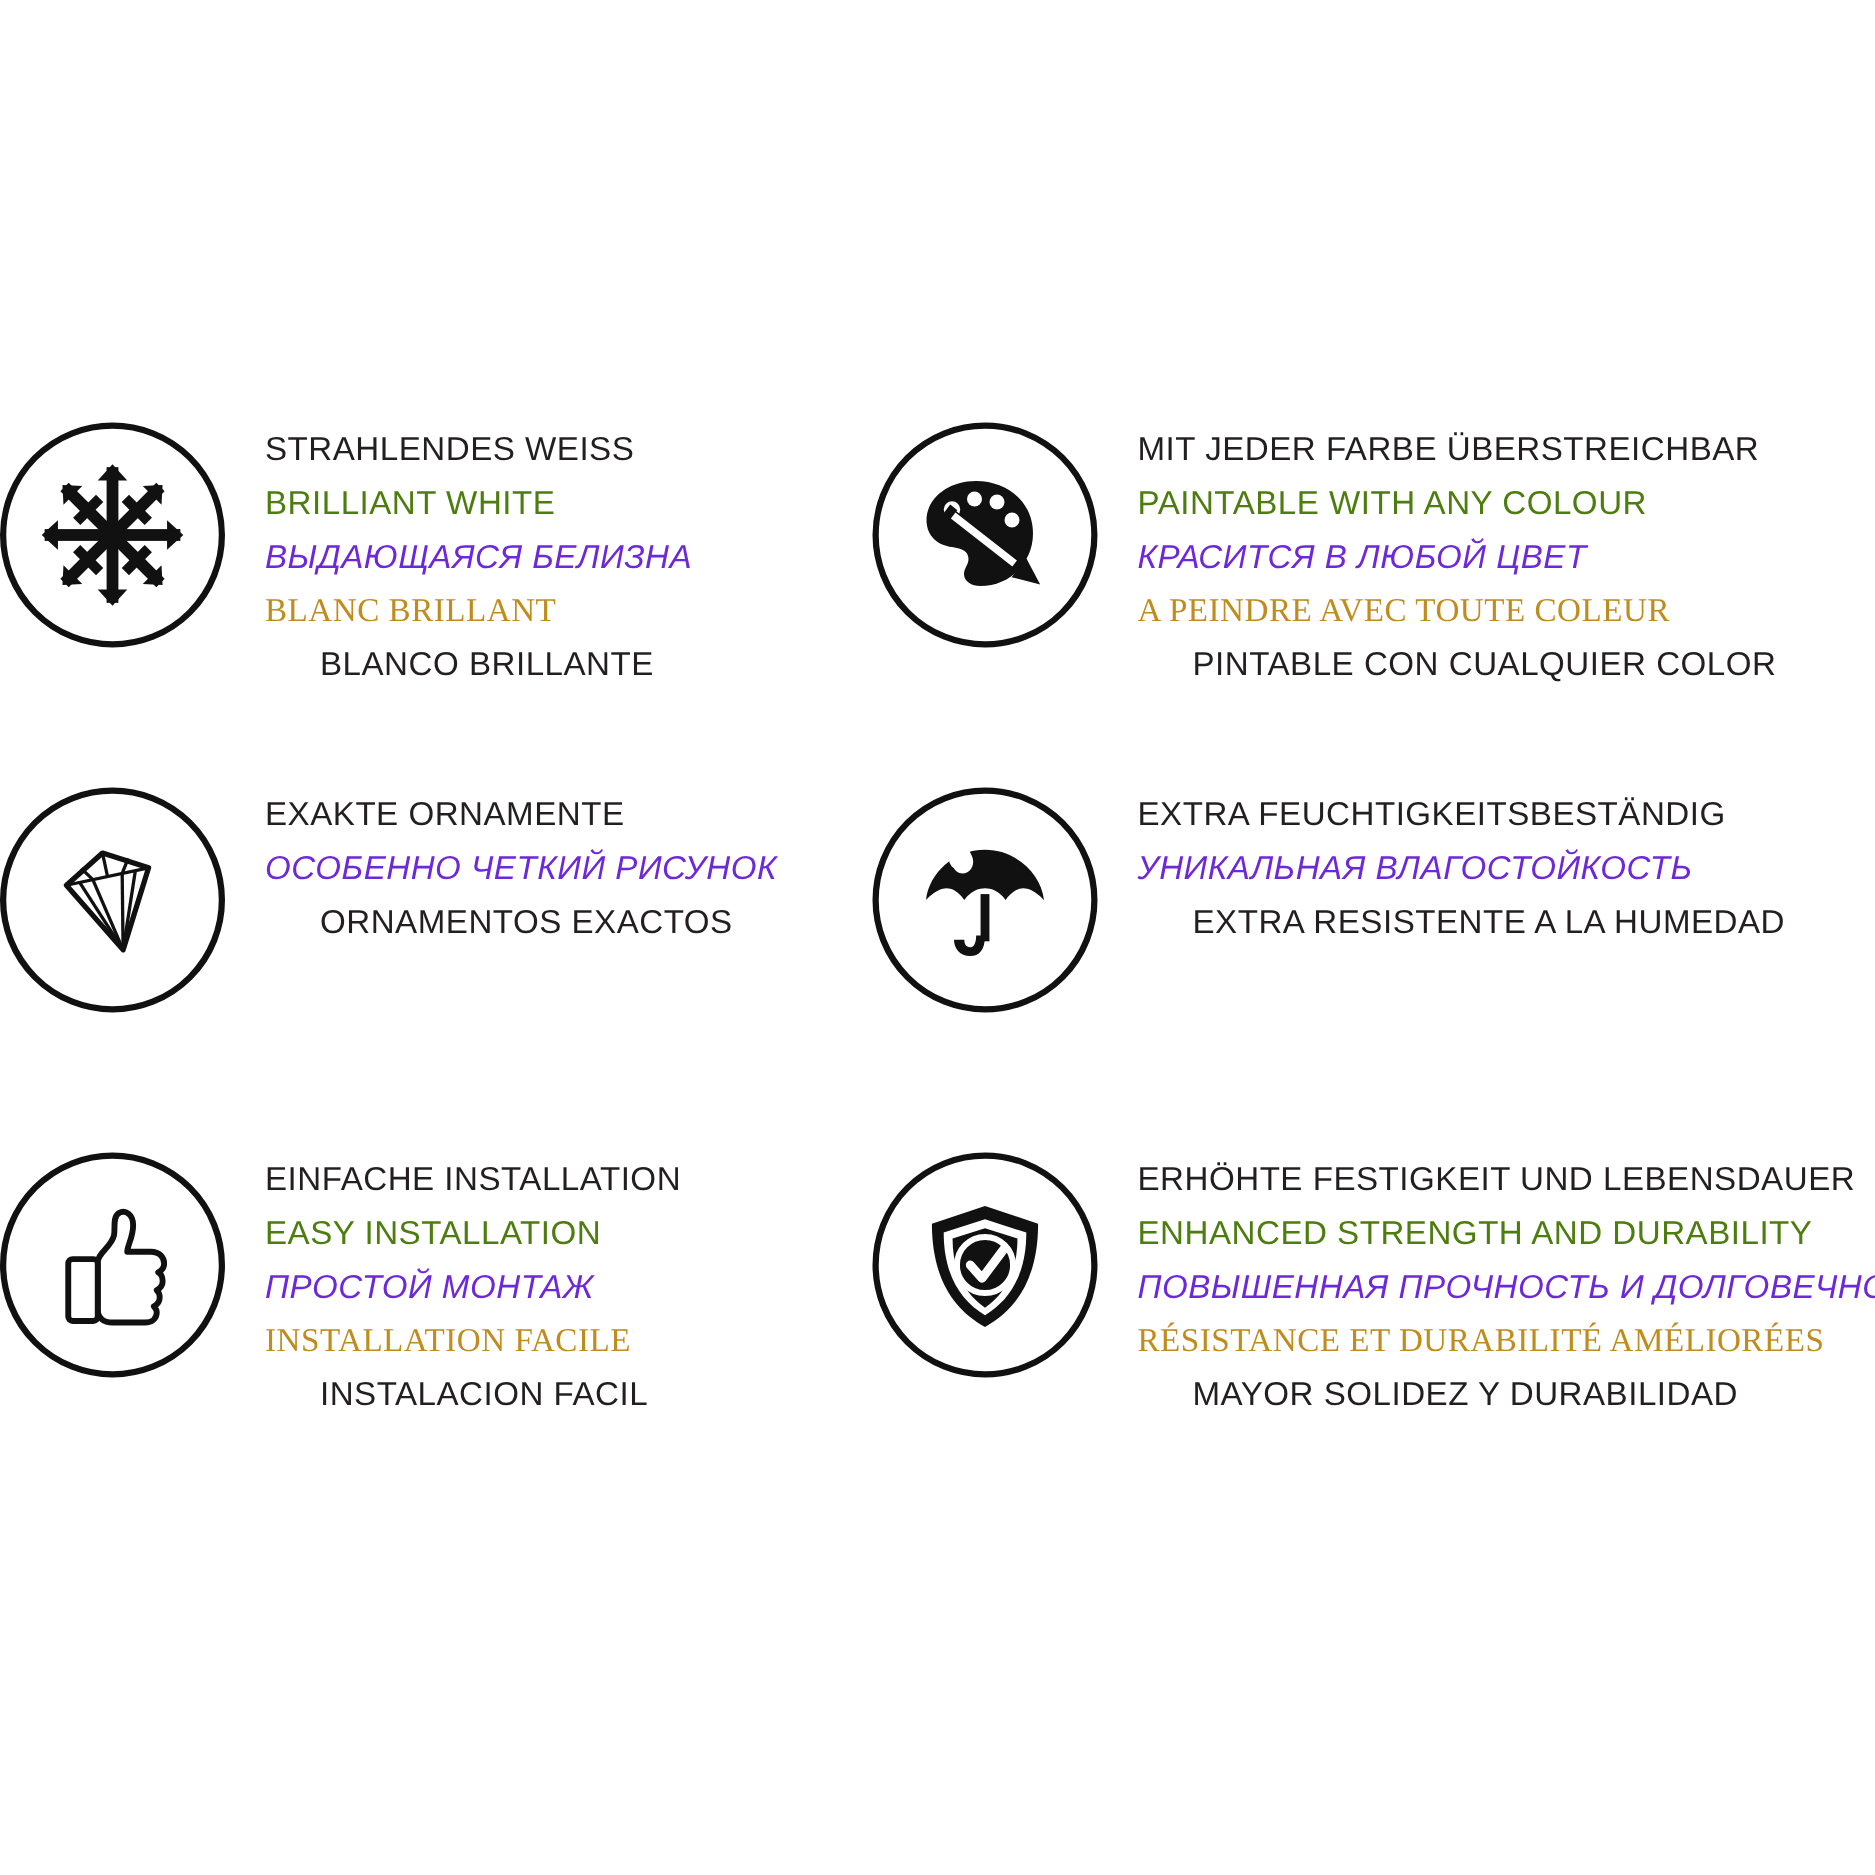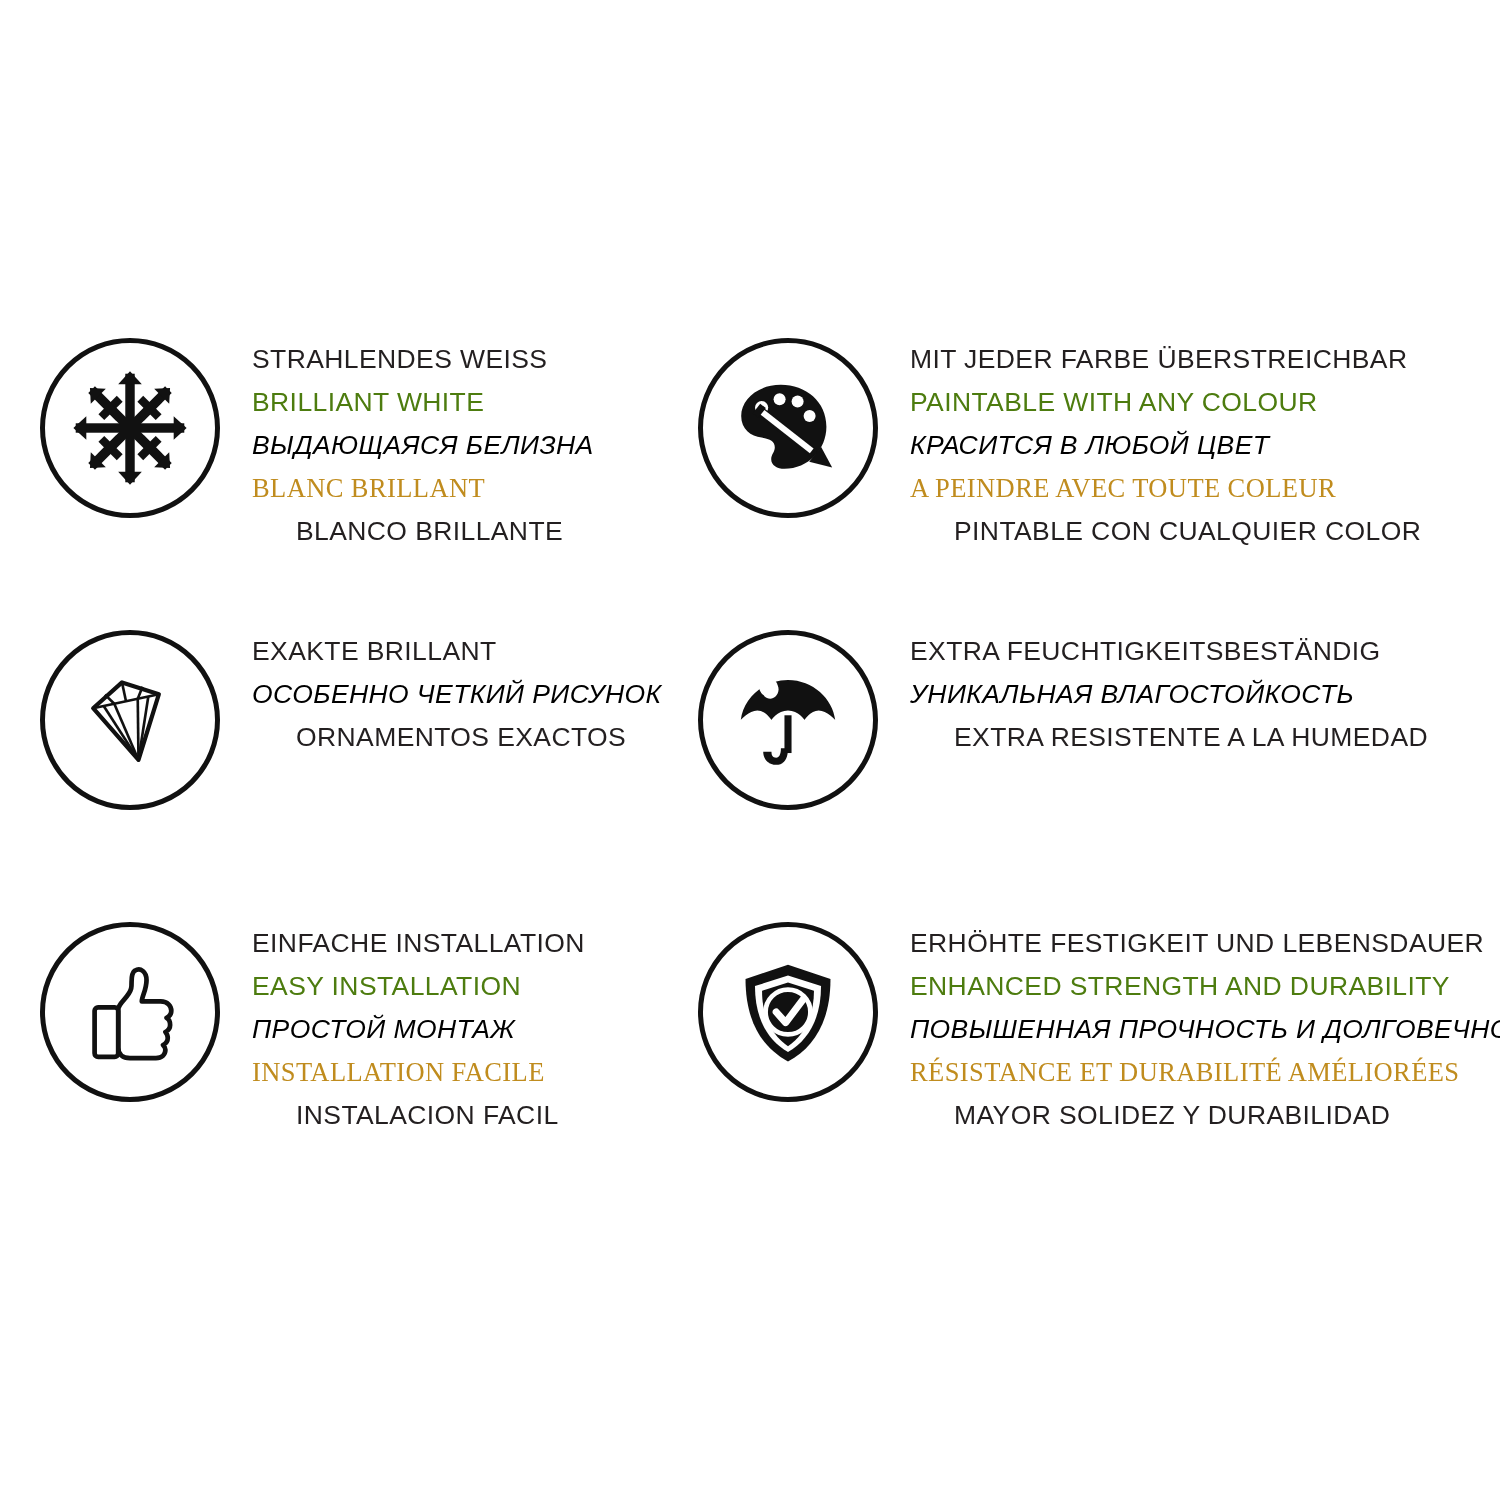--- a/index.html
+++ b/index.html
@@ -26,21 +26,20 @@
     top: 330px;
     width: 1500px;
     display: grid;
     grid-template-columns: 660px 780px;
     grid-template-rows: 292px 292px 292px;
     column-gap: 0px;
   }
   .feature {
     display: flex;
     align-items: flex-start;
-    padding-left: 40px;
     box-sizing: border-box;
   }
   .feature.col2 {
     padding-left: 38px;
   }
   .badge {
     flex: 0 0 auto;
     width: 180px;
     height: 180px;
     border: 5px solid #111111;
@@ -59,21 +58,21 @@
     padding-top: 8px;
   }
   .labels .line {
     font-size: 26.5px;
     line-height: 43px;
     letter-spacing: 0.4px;
     white-space: nowrap;
   }
   .line.de { color: #231f20; }
   .line.en { color: #4d7c0f; }
-  .line.ru { color: #000000; font-style: italic; font-weight: 500; }
+  .line.ru { color: #6d28d9; font-style: italic; font-weight: 500; }
   .line.fr { color: #c08c1e; font-family: Liberation Serif, serif; }
   .line.es { color: #231f20; margin-left: 44px; }
 </style>
 </head>
 <body>
 
 <div class="sheet">
   <div class="grid">
 
     <div class="feature">
@@ -155,21 +154,21 @@
               <line x1="60" y1="34" x2="50" y2="84"></line>
               <line x1="22" y1="34" x2="50" y2="84"></line>
               <line x1="78" y1="34" x2="50" y2="84"></line>
               <line x1="31" y1="34" x2="50" y2="84"></line>
               <line x1="69" y1="34" x2="50" y2="84"></line>
             </g>
           </g>
         </svg>
       </div>
       <div class="labels">
-        <div class="line de">EXAKTE BRILLANT</div>
+        <div class="line de">EXAKTE ORNAMENTE</div>
         <div class="line ru">ОСОБЕННО ЧЕТКИЙ РИСУНОК</div>
         <div class="line es">ORNAMENTOS EXACTOS</div>
       </div>
     </div>
 
     <div class="feature col2">
       <div class="badge">
         <svg width="118" height="118" viewBox="0 0 100 100" aria-hidden="true">
           <g fill="#111111">
             <path d="M50 16C29 16 12 32 10 50c0 0 7-8 14-8s12 8 12 8 5-8 14-8 14 8 14 8 5-8 12-8 14 8 14 8C88 32 71 16 50 16z"></path>

